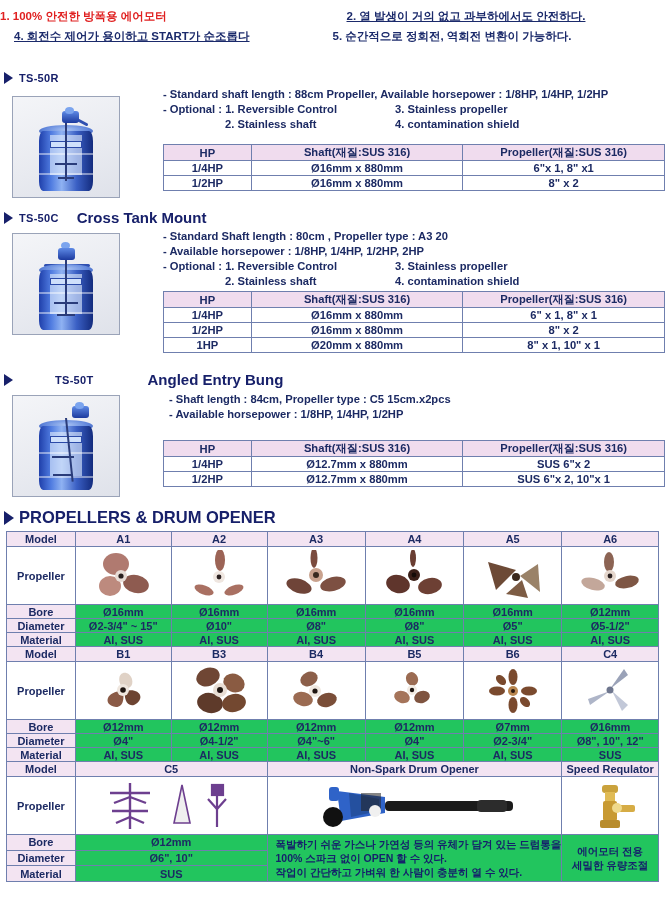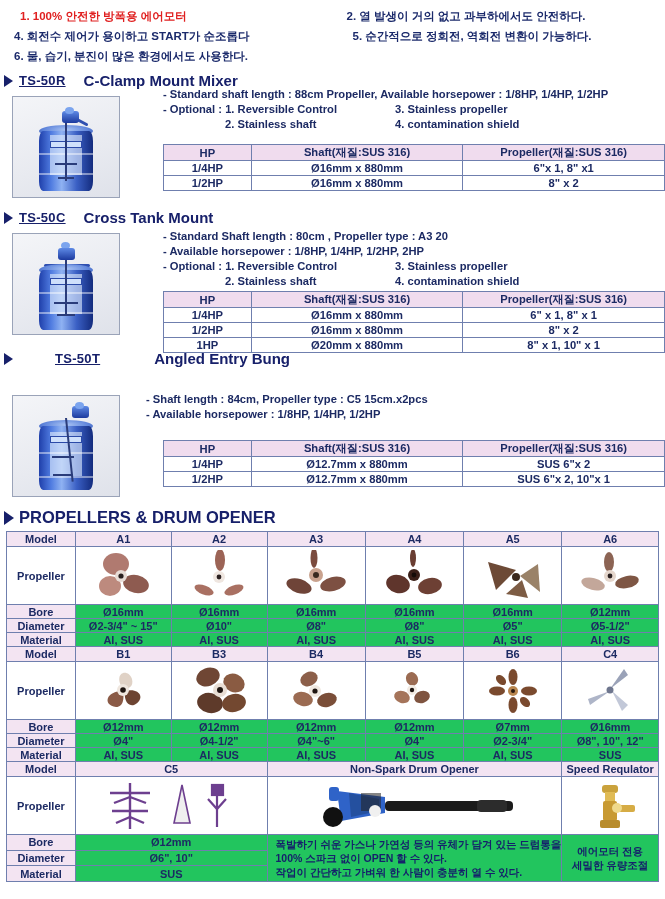--- a/index.html
+++ b/index.html
@@ -16,39 +16,39 @@
   
   .features {
     position: absolute; left: 0; top: 6px; width: 665px; height: 62px;
     display: grid;
     grid-template-columns: 1fr 1fr;
     grid-auto-rows: 20px;
     font-size: 11.5px;
     font-weight: 700;
     color: #1b2a6b;
   }
-  .feat { padding-left: 20px; line-height: 20px; white-space: nowrap; }
-  .feat.r { padding-left: 14px; }
+  .feat { padding-left: 0; line-height: 20px; white-space: nowrap; }
+  .feat.r { padding-left: 14px; text-decoration: underline; }
   .feat.red { color: #e02020; }
 
   
   .sect-head {
     position: absolute;
     display: flex; align-items: center; gap: 6px;
     font-weight: 700; color: #17206a;
     white-space: nowrap;
   }
   .tri {
     width: 0; height: 0;
     border-left: 9px solid #17206a;
     border-top: 6px solid transparent;
     border-bottom: 6px solid transparent;
     display: inline-block;
   }
-  .sect-code { font-size: 13px; letter-spacing: .3px; text-decoration: underline; }
+  .sect-code { font-size: 11px; letter-spacing: .3px; }
   .sect-title { font-size: 15px; margin-left: 12px; }
 
   
   .photo {
     position: absolute;
     width: 108px; height: 102px;
     border: 1px solid #9aa3b8;
     background: linear-gradient(160deg,#f4f5f8 0%, #e8eaf0 60%, #dfe2ea 100%);
     overflow: hidden;
   }
@@ -166,29 +166,25 @@
     </div>
     <div class="feat r">
       <span>2. 열 발생이 거의 없고 과부하에서도 안전하다.</span>
     </div>
     <div class="feat r">
       <span>4. 회전수 제어가 용이하고 START가 순조롭다</span>
     </div>
     <div class="feat">
       <span>5. 순간적으로 정회전, 역회전 변환이 가능하다.</span>
     </div>
-    <div class="feat r">
-      <span>6. 물, 습기, 분진이 많은 환경에서도 사용한다.</span>
-    </div>
   </div>
 
   <div class="sect-head" style="left:4px; top:72px;">
     <span class="tri"></span>
     <span class="sect-code">TS-50R</span>
-    <span class="sect-title">C-Clamp Mount Mixer</span>
   </div>
 
   <div class="photo" style="left:12px; top:96px;">
     <div class="drum" style="left:50%; top:0; width:100%; height:100%;">
       <div class="arm" style="width:20px; left:56px; top:22px; transform:rotate(28deg);"></div>
       <div class="motor" style="top:14px; margin-left:-4px;"></div>
       <div class="motor-cap" style="top:10px; margin-left:-1px;"></div>
       <div class="drum-top" style="top:28px;"></div>
       <div class="drum-body" style="top:34px;"></div>
       <div class="window" style="top:38px;"></div>
@@ -287,21 +283,21 @@
         <td>8" x 2</td>
       </tr>
       <tr>
         <td>1HP</td>
         <td>Ø20mm x 880mm</td>
         <td>8" x 1, 10" x 1</td>
       </tr>
     </tbody>
   </table>
 
-  <div class="sect-head" style="left:4px; top:350px;gap:42px;">
+  <div class="sect-head" style="left:4px; top:371px;gap:42px;">
     <span class="tri"></span>
     <span class="sect-code">TS-50T</span>
     <span class="sect-title">Angled Entry Bung</span>
   </div>
 
   <div class="photo" style="left:12px; top:395px;">
     <div class="drum" style="left:50%; top:0; width:100%; height:100%;">
       <div class="motor" style="top:10px; margin-left:6px;"></div>
       <div class="motor-cap" style="top:6px; margin-left:9px;"></div>
       <div class="drum-top" style="top:24px;"></div>
@@ -309,21 +305,21 @@
       <div class="window" style="top:36px; height:44px;"></div>
       <div class="drum-label" style="top:40px;"></div>
       <div class="drum-rib" style="top:56px;"></div>
       <div class="drum-rib" style="top:80px;"></div>
       <div class="shaft" style="top:22px; height:64px; transform:rotate(-6deg); transform-origin:top center;"></div>
       <div class="blade" style="width:22px; margin-left:-14px; top:60px;"></div>
       <div class="blade" style="width:20px; margin-left:-13px; top:78px;"></div>
     </div>
   </div>
 
-  <div class="specs" style="left:146px; top:392px;">
+  <div class="specs" style="left:169px; top:392px;">
     <span class="line">- Shaft length : 84cm, Propeller type : C5 15cm.x2pcs</span>
     <span class="line">- Available horsepower : 1/8HP, 1/4HP, 1/2HP</span>
   </div>
 
   <table class="hp" style="left:163px; top:440px;">
     <thead>
       <tr>
         <th class="c-hp">HP</th>
         <th class="c-sh">Shaft(재질:SUS 316)</th>
         <th class="c-pr">Propeller(재질:SUS 316)</th>

